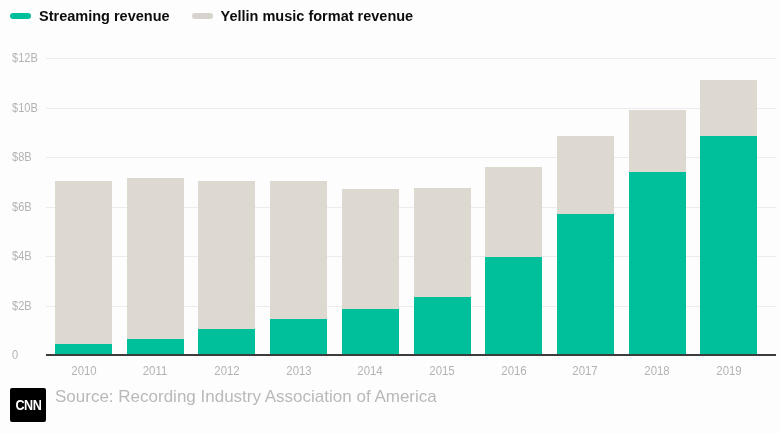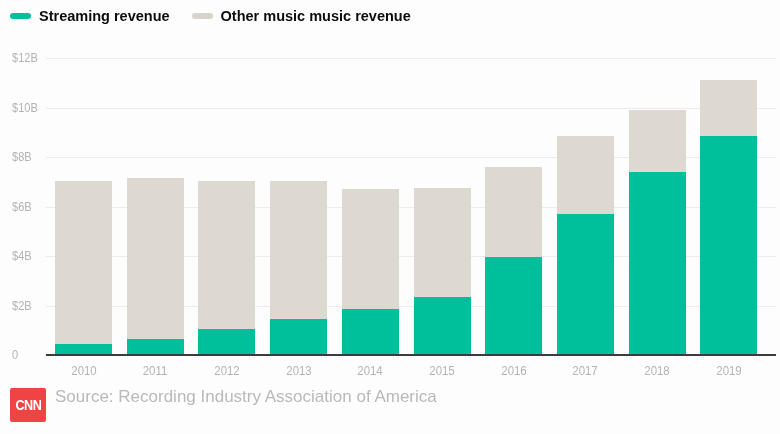--- a/index.html
+++ b/index.html
@@ -15,42 +15,42 @@
   .legend-label{font-size:14.5px;font-weight:700;color:#0d0d0d;letter-spacing:0;white-space:nowrap;}
   
   .gridline{position:absolute;height:1px;background:#ececec;}
   .ytick{position:absolute;font-size:13px;color:#b3b3b3;transform:scaleX(0.85);transform-origin:left center;white-space:nowrap;}
   .xaxis-line{position:absolute;height:2px;background:#3c3c3c;}
   .bar-seg{position:absolute;}
   .xtick{position:absolute;font-size:13px;color:#b3b3b3;text-align:center;transform:scaleX(0.88);transform-origin:center top;white-space:nowrap;}
   
   .footer-logo{
     position:absolute;left:10px;top:388px;width:36px;height:34px;border-radius:2px;
-    background:#ef4444;display:flex;align-items:center;justify-content:center;
+    background:#000000;display:flex;align-items:center;justify-content:center;
   }
   .footer-logo span{
     color:#ffffff;font-weight:700;font-size:14px;letter-spacing:-0.5px;
     transform:scaleX(0.9);
   }
   .footer-line{position:absolute;left:55px;font-size:17px;color:#b9b9b9;white-space:nowrap;}
   .footer-line.l1{top:387px;}
   .footer-line.l2{top:405px;}
 </style>
 </head>
 <body>
 
 <div id="canvas">
   <div class="legend">
       <div class="legend-item">
         <div class="legend-swatch" style="background: rgb(0, 191, 155);"></div>
         <div class="legend-label">Streaming revenue</div>
       </div>
       <div class="legend-item">
         <div class="legend-swatch" style="background: rgb(215, 212, 206);"></div>
-        <div class="legend-label">Other music music revenue</div>
+        <div class="legend-label">Yellin music format revenue</div>
       </div>
     </div>
   <div id="plot">
       <div class="gridline" style="left: 46px; width: 730px; top: 58px;"></div>
       <div class="ytick" style="left: 12px; top: 50px;">$12B</div>
       <div class="gridline" style="left: 46px; width: 730px; top: 108px;"></div>
       <div class="ytick" style="left: 12px; top: 100px;">$10B</div>
       <div class="gridline" style="left: 46px; width: 730px; top: 157px;"></div>
       <div class="ytick" style="left: 12px; top: 149px;">$8B</div>
       <div class="gridline" style="left: 46px; width: 730px; top: 207px;"></div>

